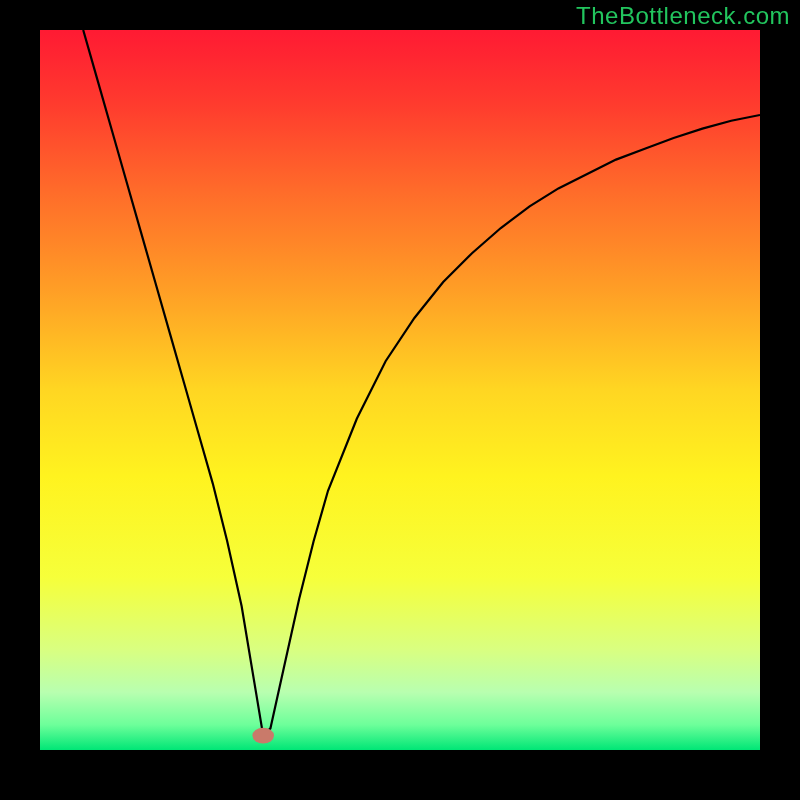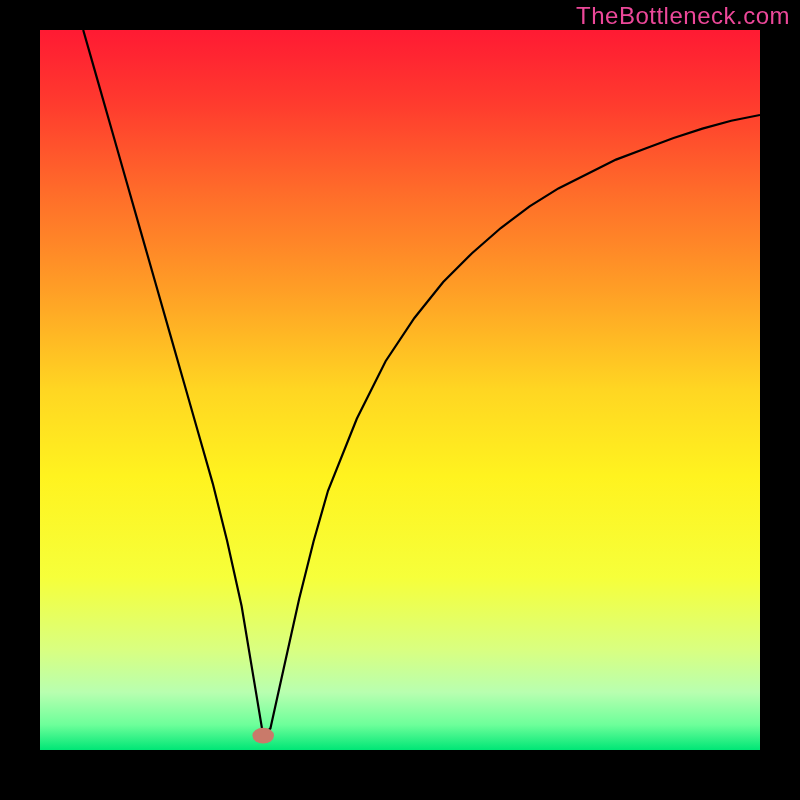--- a/index.html
+++ b/index.html
@@ -13,21 +13,21 @@
   .frame {
     position: relative;
     width: 800px;
     height: 800px;
     background: #000;
   }
   .watermark {
     position: absolute;
     top: 2px;
     right: 10px;
-    color: #ec4899;
+    color: #22c55e;
     font-size: 24px;
     font-weight: 500;
     z-index: 5;
     letter-spacing: 0.5px;
   }
   .plot-area {
     position: absolute;
     left: 40px;
     top: 30px;
     width: 720px;

